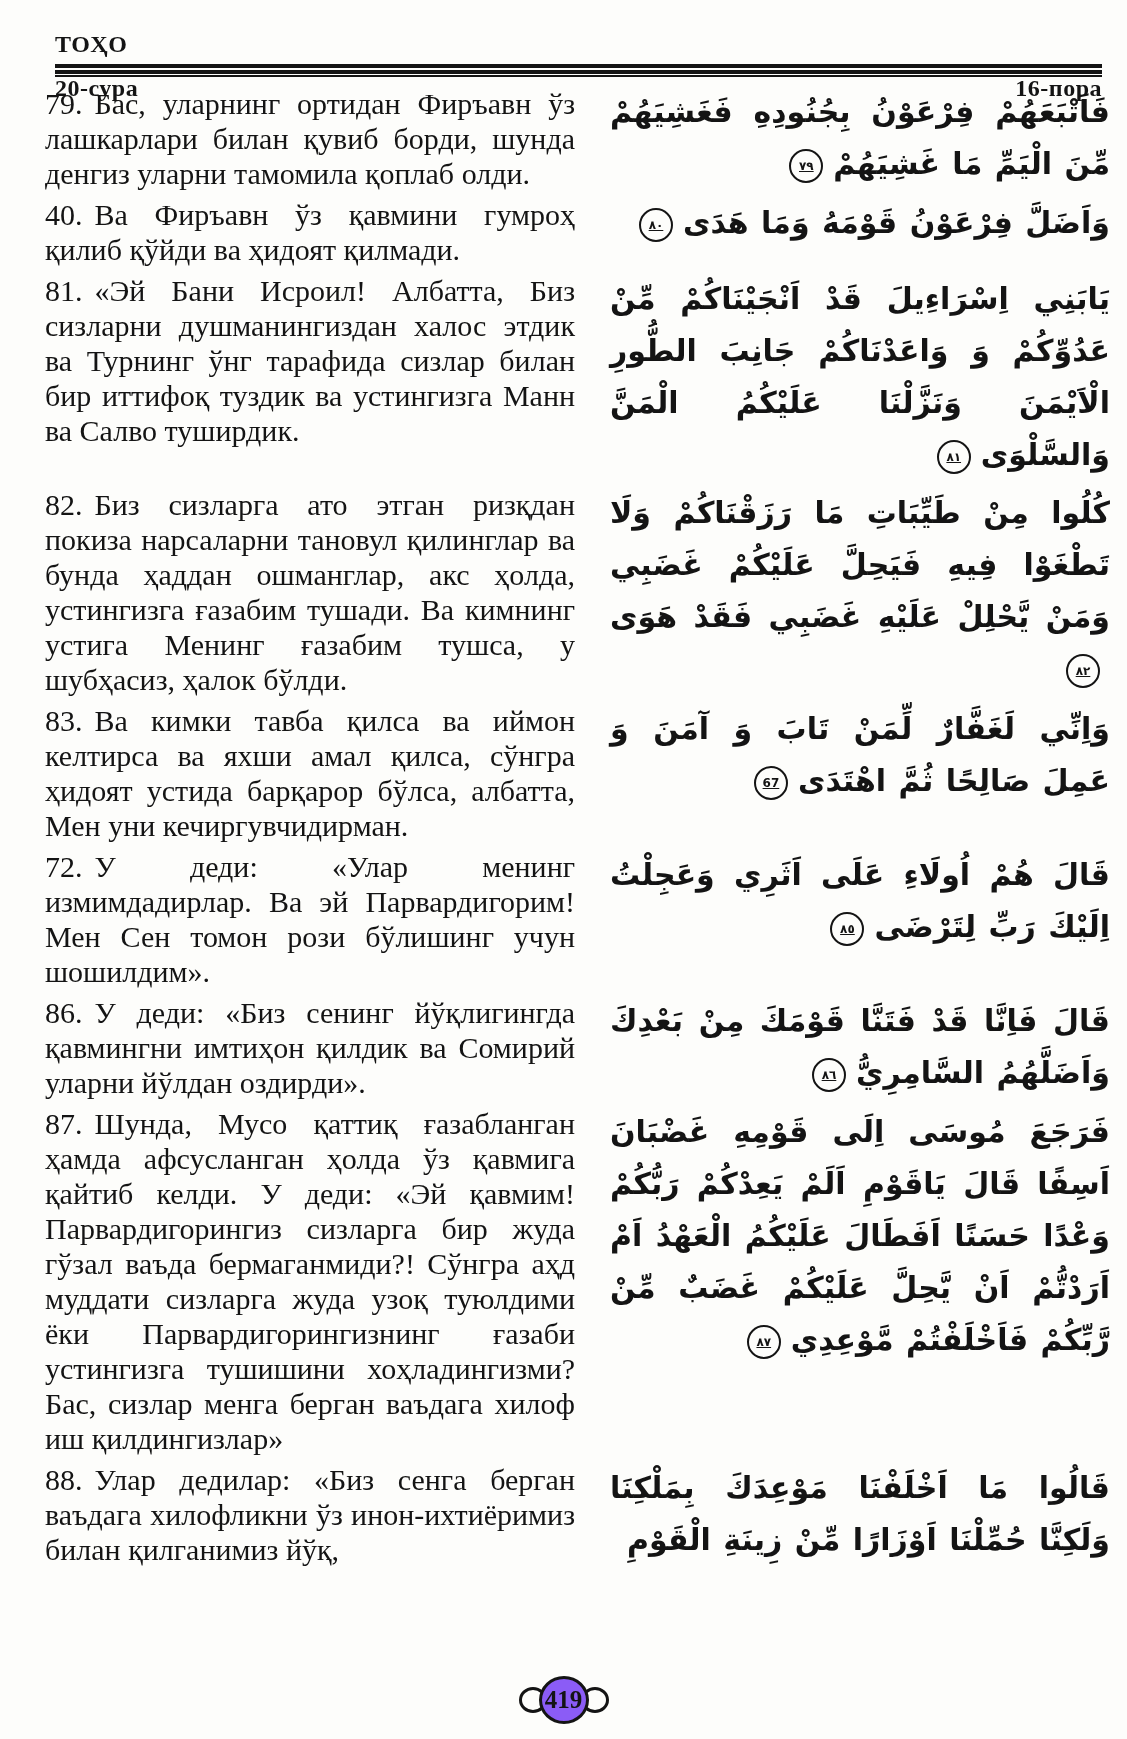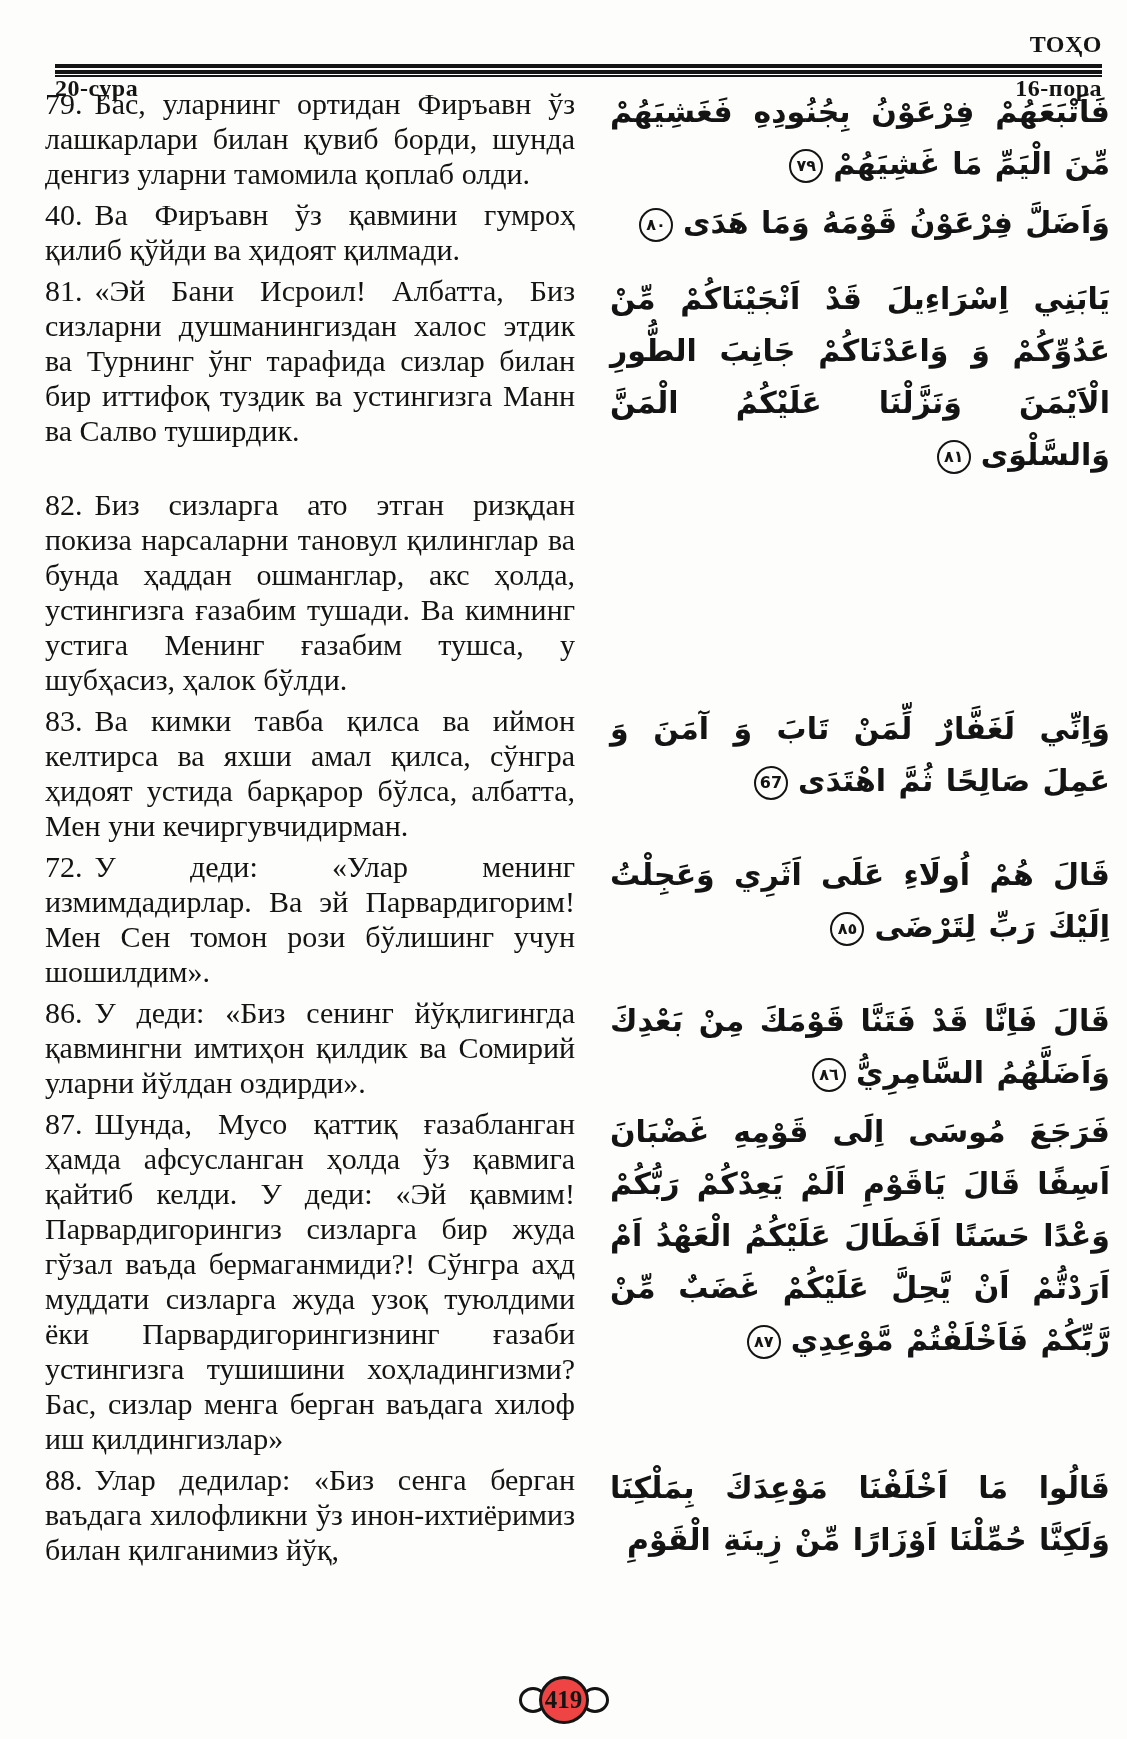--- a/index.html
+++ b/index.html
@@ -12,21 +12,21 @@
     font-family:"Liberation Serif", "DejaVu Serif", serif;
     box-sizing:border-box;
   }
   
   .hdr{
     position:absolute;top:30px;left:55px;right:25px;
     display:flex;justify-content:space-between;align-items:baseline;
     font-weight:bold;font-size:24px;line-height:28px;
     letter-spacing:.5px;
   }
-  .hdr .c{position:absolute;left:0;right:0;text-align:right;}
+  .hdr .c{position:absolute;left:0;right:0;text-align:left;}
   .hdr .l,.hdr .r{position:relative;z-index:1;background:transparent;margin-top:44px;}
   .rule{
     position:absolute;top:64px;left:55px;right:25px;height:13px;
     background:linear-gradient(
       #141414 0 4px,
       #fdfdfb 4px 6px,
       #141414 6px 10px,
       #fdfdfb 10px 11px,
       #141414 11px 13px);
   }
@@ -53,41 +53,42 @@
     text-align:justify;
     font-family:"DejaVu Sans", sans-serif;
     font-weight:bold;
     font-size:30px;line-height:52px;
     word-spacing:2px;
   }
   .marker{
     display:inline-flex;align-items:center;justify-content:center;
     width:34px;height:34px;box-sizing:border-box;
     border:2.5px solid #141414;border-radius:50%;
-    font-size:16px;line-height:1;font-weight:bold;
+    font-size:12px;line-height:1;font-weight:bold;
     margin-inline-start:10px;
     vertical-align:middle;
+    text-decoration:underline;
   }
   
   .badge{
     position:absolute;top:1676px;left:50%;transform:translateX(-50%);
     display:flex;align-items:center;
   }
   .lobe{
     width:28px;height:26px;box-sizing:border-box;
     border:3.5px solid #141414;border-radius:50%;
     background:#fdfdfb;
   }
   .lobe.left{margin-right:-8px;}
   .lobe.right{margin-left:-8px;}
   .badge .num{
     position:relative;z-index:1;
     width:50px;height:48px;box-sizing:border-box;
     border:3.5px solid #141414;border-radius:50%;
-    background:#ef4444;
+    background:#8b5cf6;
     display:flex;align-items:center;justify-content:center;
     font-weight:bold;font-size:25px;
     font-family:"Liberation Serif", serif;
   }
 </style>
 </head>
 <body>
 
 <div class="page">
 
@@ -110,20 +111,21 @@
     <p class="ar" dir="rtl"><span class="atext">وَاَضَلَّ فِرْعَوْنُ قَوْمَهُ وَمَا هَدَى</span><span class="marker">٨٠</span></p>
   </section>
 
   <section class="verse-row">
     <p class="uz"><span class="vnum">81.</span><span class="vtext">«Эй Бани Исроил! Албатта, Биз сизларни душманингиздан халос этдик ва Турнинг ўнг тарафида сизлар билан бир иттифоқ туздик ва устингизга Манн ва Салво туширдик.</span></p>
     <p class="ar" dir="rtl"><span class="atext">يَابَنِي اِسْرَاءِيلَ قَدْ اَنْجَيْنَاكُمْ مِّنْ عَدُوِّكُمْ وَ وَاعَدْنَاكُمْ جَانِبَ الطُّورِ الْاَيْمَنَ وَنَزَّلْنَا عَلَيْكُمُ الْمَنَّ وَالسَّلْوَى</span><span class="marker">٨١</span></p>
   </section>
 
   <section class="verse-row">
     <p class="uz"><span class="vnum">82.</span><span class="vtext">Биз сизларга ато этган ризқдан покиза нарсаларни тановул қилинглар ва бунда ҳаддан ошманглар, акс ҳолда, устингизга ғазабим тушади. Ва кимнинг устига Менинг ғазабим тушса, у шубҳасиз, ҳалок бўлди.</span></p>
+    <p class="ar" dir="rtl"><span class="atext">كُلُوا مِنْ طَيِّبَاتِ مَا رَزَقْنَاكُمْ وَلَا تَطْغَوْا فِيهِ فَيَحِلَّ عَلَيْكُمْ غَضَبِي وَمَنْ يَّحْلِلْ عَلَيْهِ غَضَبِي فَقَدْ هَوَى</span><span class="marker">٨٢</span></p>
   </section>
 
   <section class="verse-row">
     <p class="uz"><span class="vnum">83.</span><span class="vtext">Ва кимки тавба қилса ва иймон келтирса ва яхши амал қилса, сўнгра ҳидоят устида барқарор бўлса, албатта, Мен уни кечиргувчидирман.</span></p>
     <p class="ar" dir="rtl"><span class="atext">وَاِنِّي لَغَفَّارٌ لِّمَنْ تَابَ وَ آمَنَ وَ عَمِلَ صَالِحًا ثُمَّ اهْتَدَى</span><span class="marker">67</span></p>
   </section>
 
 
   <section class="verse-row">
     <p class="uz"><span class="vnum">72.</span><span class="vtext">У деди: «Улар менинг измимдадирлар. Ва эй Парвардигорим! Мен Сен томон рози бўлишинг учун шошилдим».</span></p>

